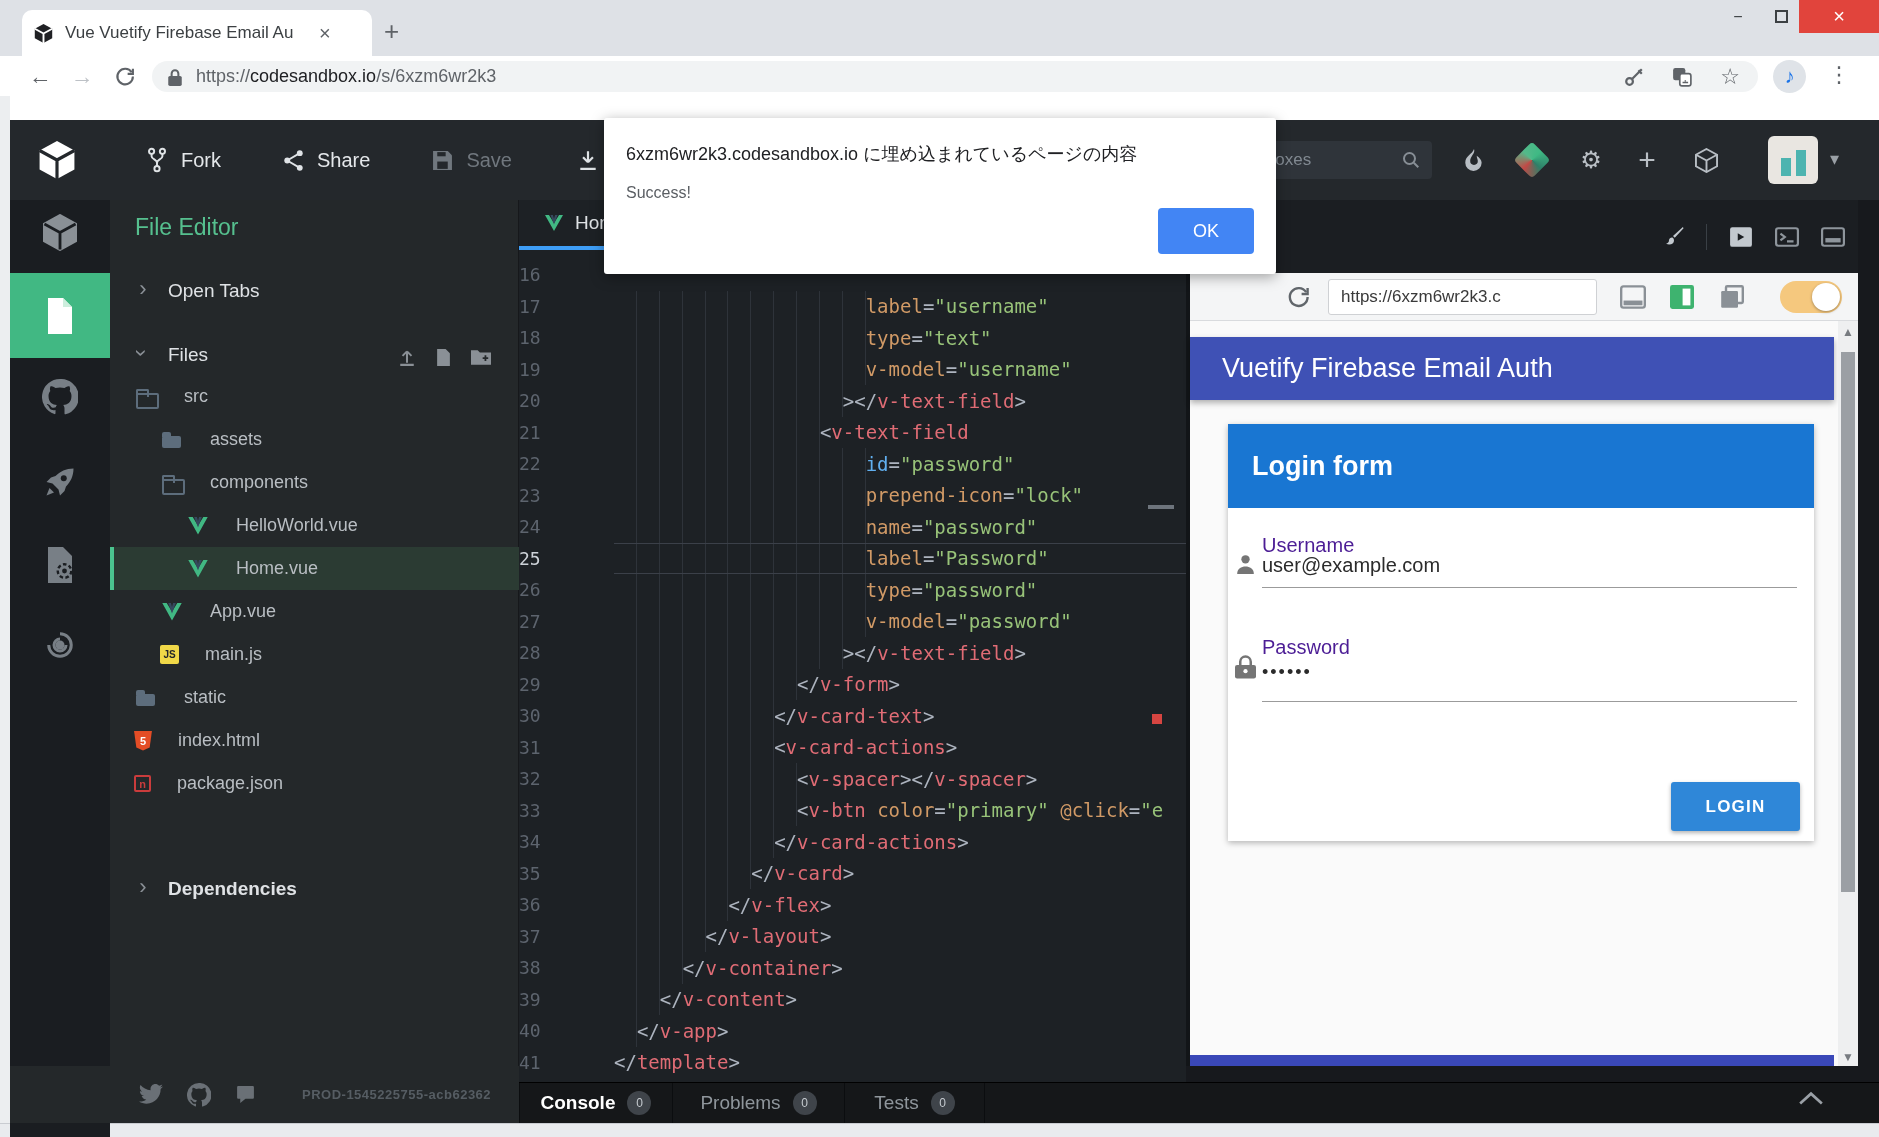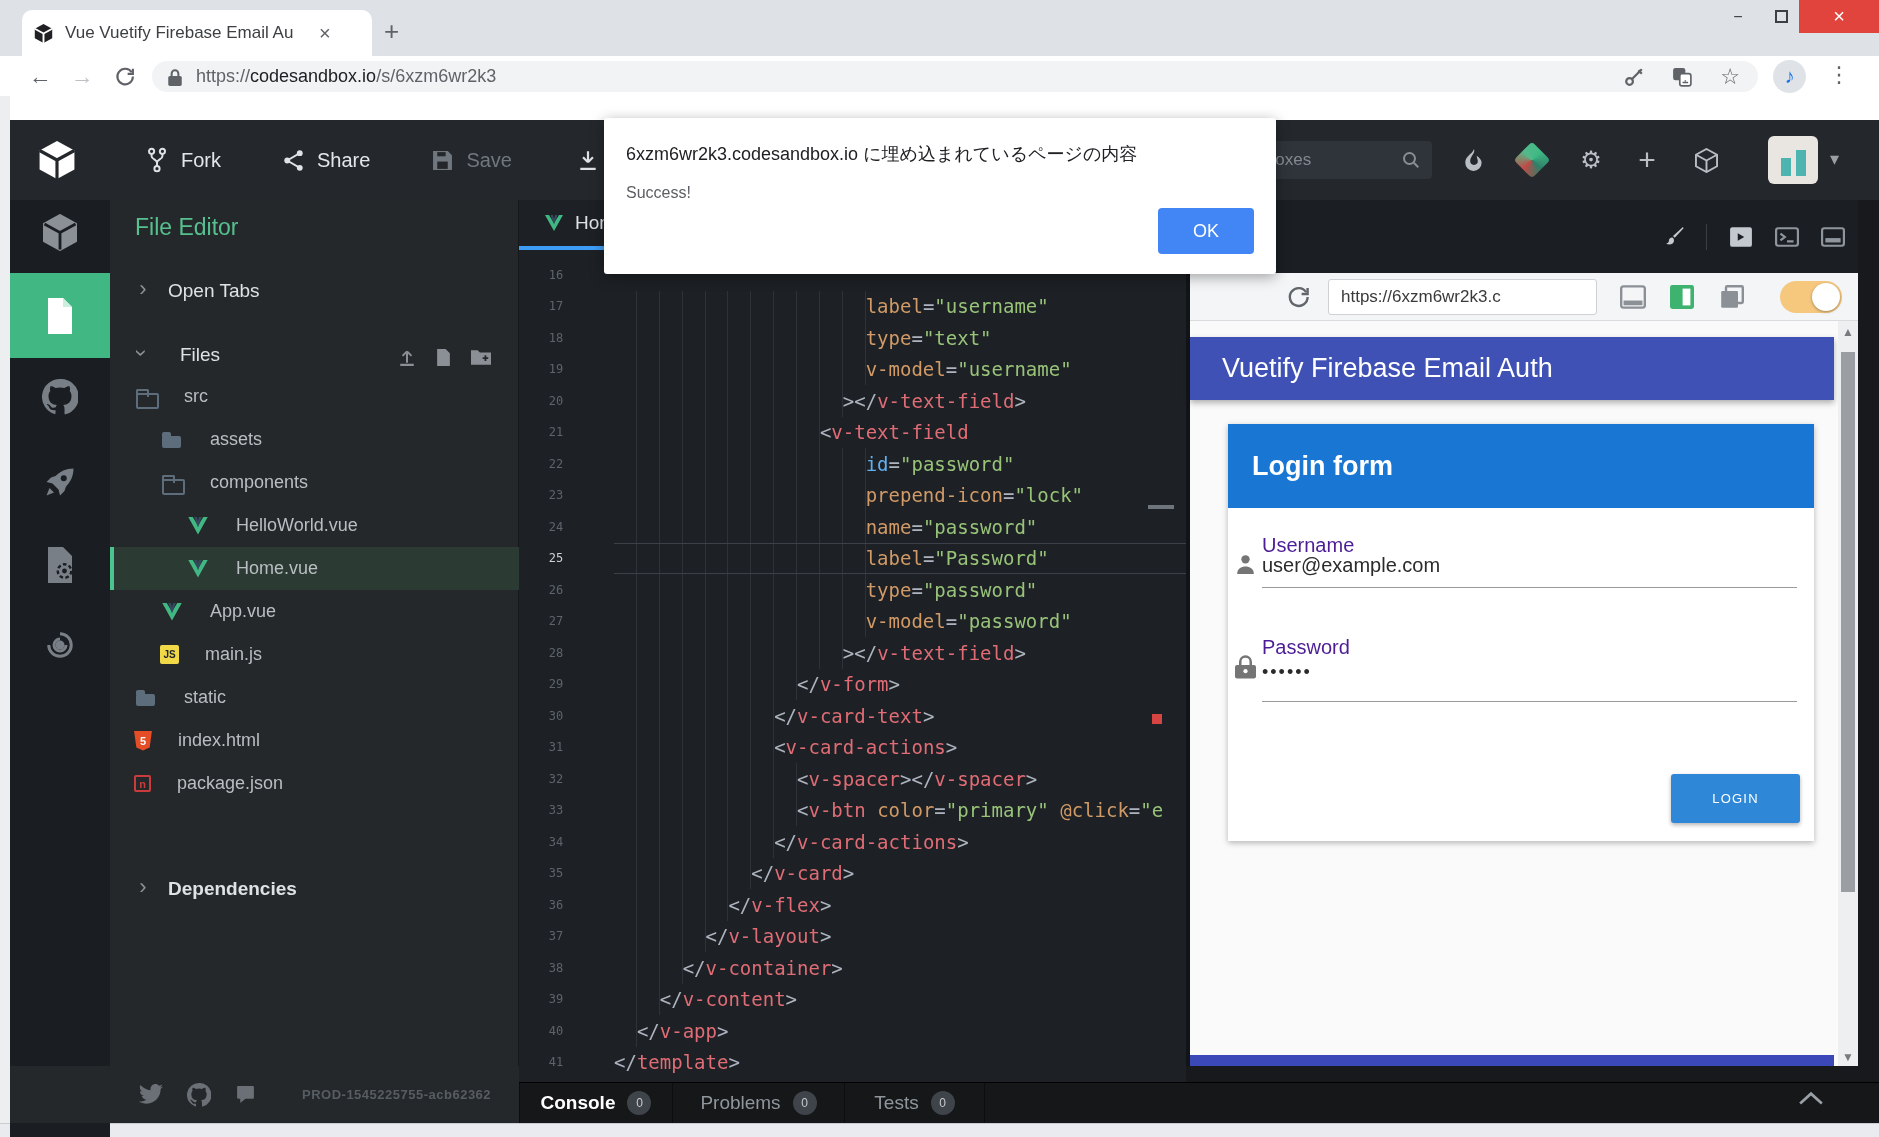--- a/index.html
+++ b/index.html
@@ -88,21 +88,21 @@
   .editor{left:519px;top:200px;width:667px;height:882px;background:#1d2125}
   .edtabbar{left:519px;top:200px;width:667px;height:50px;background:#1d2125}
   .edtab{left:519px;top:200px;width:200px;height:50px;display:flex;align-items:center;gap:12px;
          padding-left:26px;color:#dfe2e5;font-size:19px;border-bottom:4px solid #3e9ef7}
   .tabvue{position:relative;width:18px;height:16px}
   .tabvue::before{content:"";position:absolute;inset:0;background:#41b883;clip-path:polygon(0 0,22% 0,50% 52%,78% 0,100% 0,50% 100%)}
   .tabvue::after{content:"";position:absolute;left:0;top:0;width:100%;height:60%;background:#35495e;clip-path:polygon(30% 0,44% 0,50% 40%,56% 0,70% 0,50% 100%)}
   #code-lines{left:519px;top:250px;width:667px;height:832px;padding-top:9px;overflow:hidden;
               font-family:"DejaVu Sans Mono",monospace;font-size:19px}
   .cl{display:flex;align-items:center;height:31.5px}
-  .ln{width:74px;text-align:center;color:#5d646e;font-size:12px;flex:none}
+  .ln{width:74px;text-align:left;color:#5d646e;font-size:18px;flex:none}
   .cw{margin-left:21px;flex:1;height:100%;display:flex;align-items:center;white-space:pre}
   .cl.active .ln{color:#cdd2d8}
   .cl.active .cw{border-top:1px solid #3b4049;border-bottom:1px solid #3b4049}
   .ind{display:inline-block;height:100%;flex:none;
        background:repeating-linear-gradient(to right,transparent 0,transparent 21.9px,#2e333a 21.9px,#2e333a 22.9px)}
   .c-p{color:#adb4bf}.c-t{color:#e06c75}.c-a{color:#d19a66}.c-s{color:#98c379}.c-b{color:#61afef}
   .mark-dash{left:1148px;top:505px;width:26px;height:4px;background:#6d747c}
   .mark-err{left:1152px;top:714px;width:10px;height:10px;background:#d64541}
   .divider{left:1186px;top:200px;width:4px;height:882px;background:#121518}
 
@@ -118,23 +118,23 @@
   .knob{position:absolute;right:2px;top:2px;width:28px;height:28px;border-radius:50%;background:#fff;box-shadow:0 1px 3px rgba(0,0,0,.35)}
   .pvcontent{left:1190px;top:321px;width:668px;height:745px;background:#fafafa;border-radius:0 0 6px 6px}
   .appbar{left:1190px;top:337px;width:644px;height:63px;background:#3f51b5;box-shadow:0 3px 6px rgba(0,0,0,.3);
           display:flex;align-items:center;padding-left:32px;color:#fff;font-size:27px}
   .logincard{left:1228px;top:424px;width:586px;height:417px;background:#fff;box-shadow:0 2px 6px rgba(0,0,0,.28)}
   .loginhdr{height:84px;background:#1976d2;display:flex;align-items:center;padding-left:24px;
             color:#fff;font-size:27px;font-weight:bold}
   .flabel{position:absolute;left:34px;font-size:20px;color:#4c1d95}
   .fvalue{position:absolute;left:34px;font-size:20px;color:#2b2b2b}
   .fline{position:absolute;left:34px;width:535px;height:1px;background:#9b9b9b}
-  .loginbtn{position:absolute;right:14px;bottom:18px;width:129px;height:49px;background:#2f87d8;border-radius:3px;
+  .loginbtn{position:absolute;right:14px;bottom:10px;width:129px;height:49px;background:#2f87d8;border-radius:3px;
             box-shadow:0 2px 4px rgba(0,0,0,.3);display:flex;align-items:center;justify-content:center;
-            color:#fff;font-weight:normal;font-size:13px;letter-spacing:1.2px}
+            color:#fff;font-weight:bold;font-size:17px;letter-spacing:1.2px}
   .pvbluebar{left:1190px;top:1055px;width:644px;height:11px;background:#3a48b8}
   .pvscroll{left:1838px;top:321px;width:20px;height:745px;background:#eeeff0}
   .pvthumb{left:1841px;top:352px;width:14px;height:540px;background:#9b9fa4}
   .sarrow{left:1838px;width:20px;text-align:center;color:#777b80;font-size:12px}
   .pvdark{left:1858px;top:200px;width:21px;height:882px;background:#17191d}
   .pvbelow{left:1186px;top:1066px;width:693px;height:16px;background:#17191d}
 
   
   .consolebar{left:519px;top:1082px;width:1360px;height:41px;background:#151719;border-top:1px solid #000;display:flex}
   .ctab{height:100%;display:flex;align-items:center;justify-content:center;gap:12px;border-right:1px solid #0b0d0f}
@@ -329,21 +329,21 @@
   </div>
 
   <div class="ab sidebar"></div>
   <div class="ab sbtitle">File Editor</div>
   <div class="ab sbrow" style="top:258px">
     <span class="chev chev-r" style="margin-left:18px"></span>
     <span style="margin-left:10px">Open Tabs</span>
   </div>
   <div class="ab sbrow" style="top:322px">
     <span class="chev chev-d" style="margin-left:16px"></span>
-    <span style="margin-left:24px">Files</span>
+    <span style="margin-left:12px">Files</span>
     <span class="filesicons">
       <span>
         <svg width="18" height="18" viewBox="0 0 16 16" stroke="#8a9096" stroke-width="1.8" fill="none">
             <path d="M8 13V3m0 0L4 7m4-4l4 4M2 15h12"></path>
           </svg>
       </span>
       <span>
         <svg width="15" height="17" viewBox="0 0 14 16" fill="#8a9096">
             <path d="M1 0h8l4 4v12H1z"></path>
           </svg>

